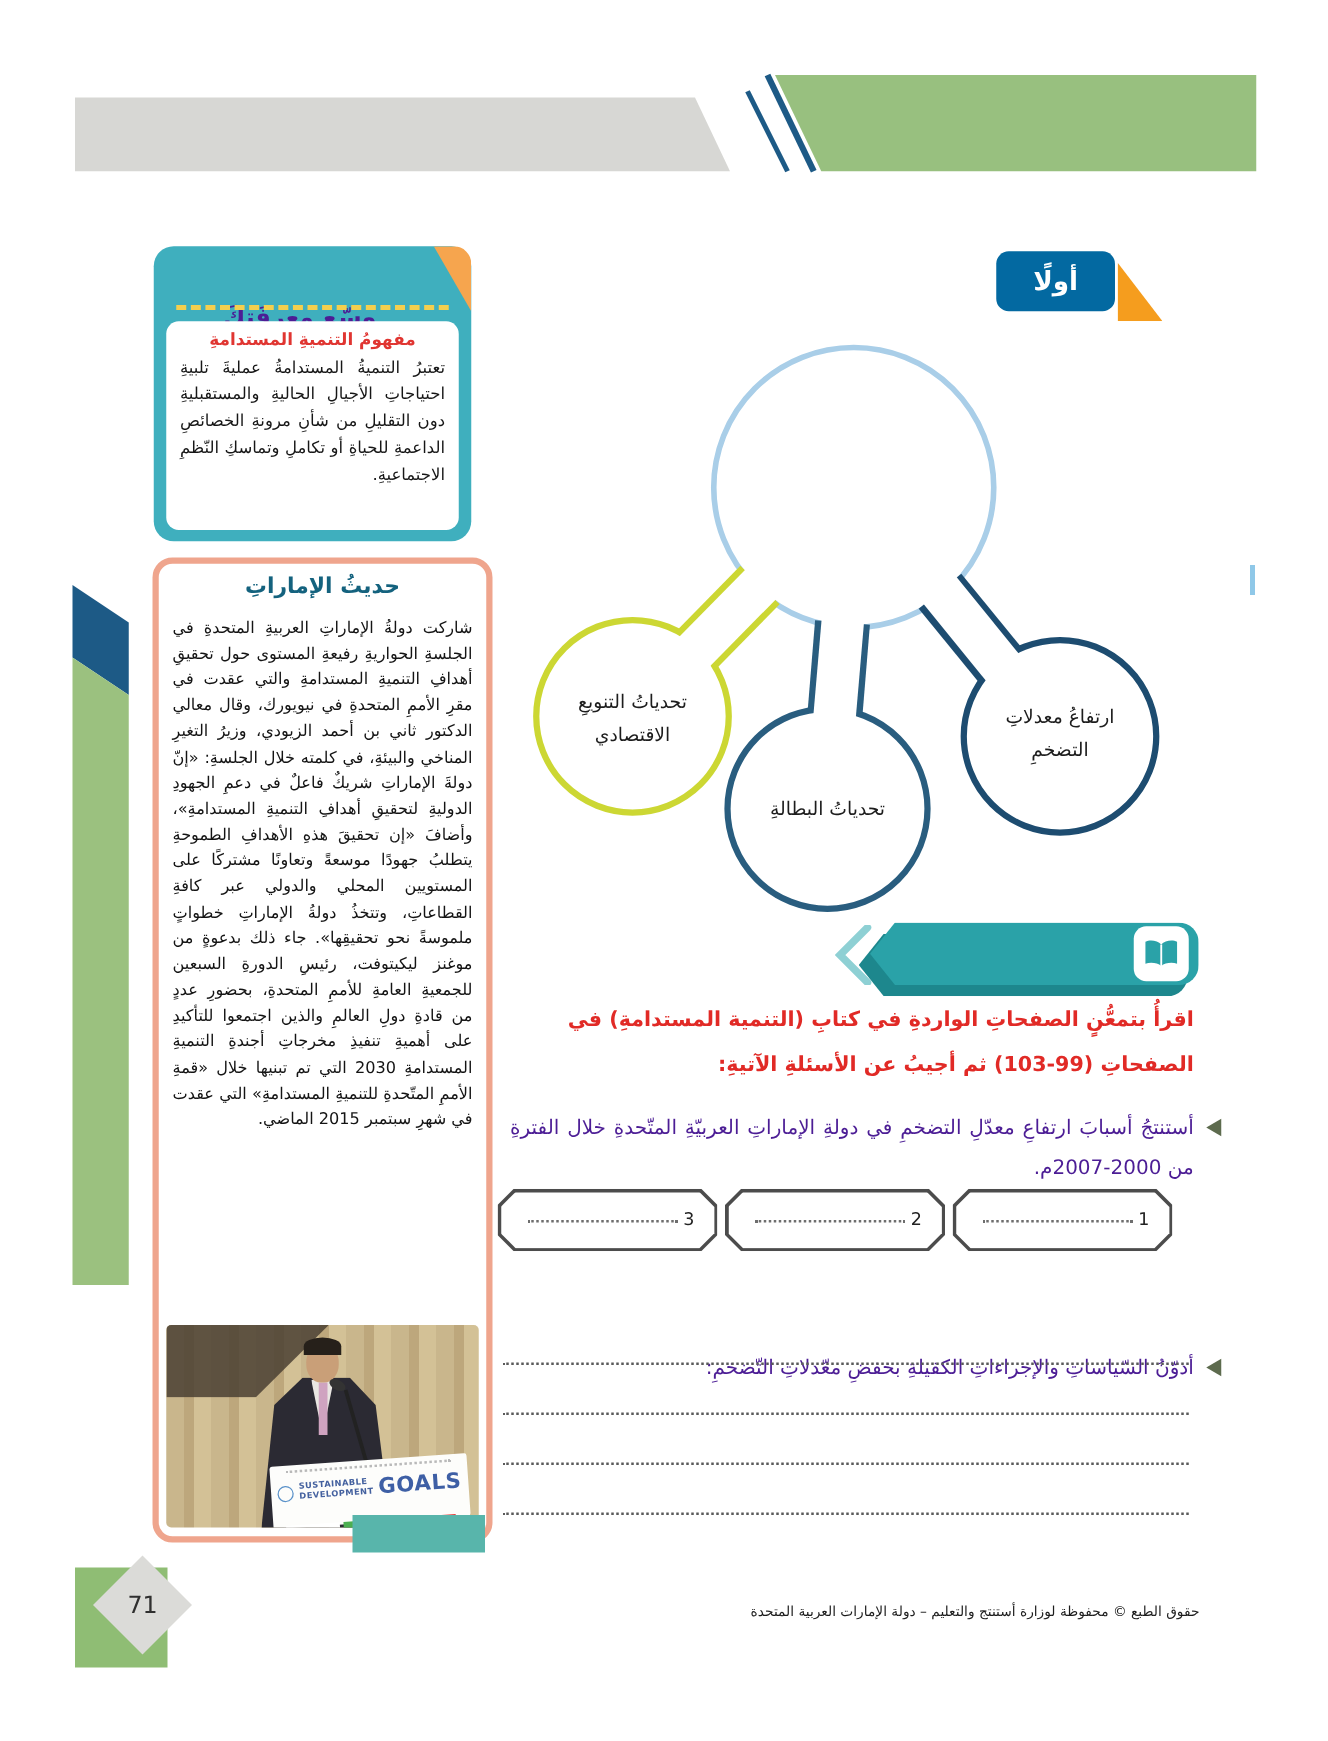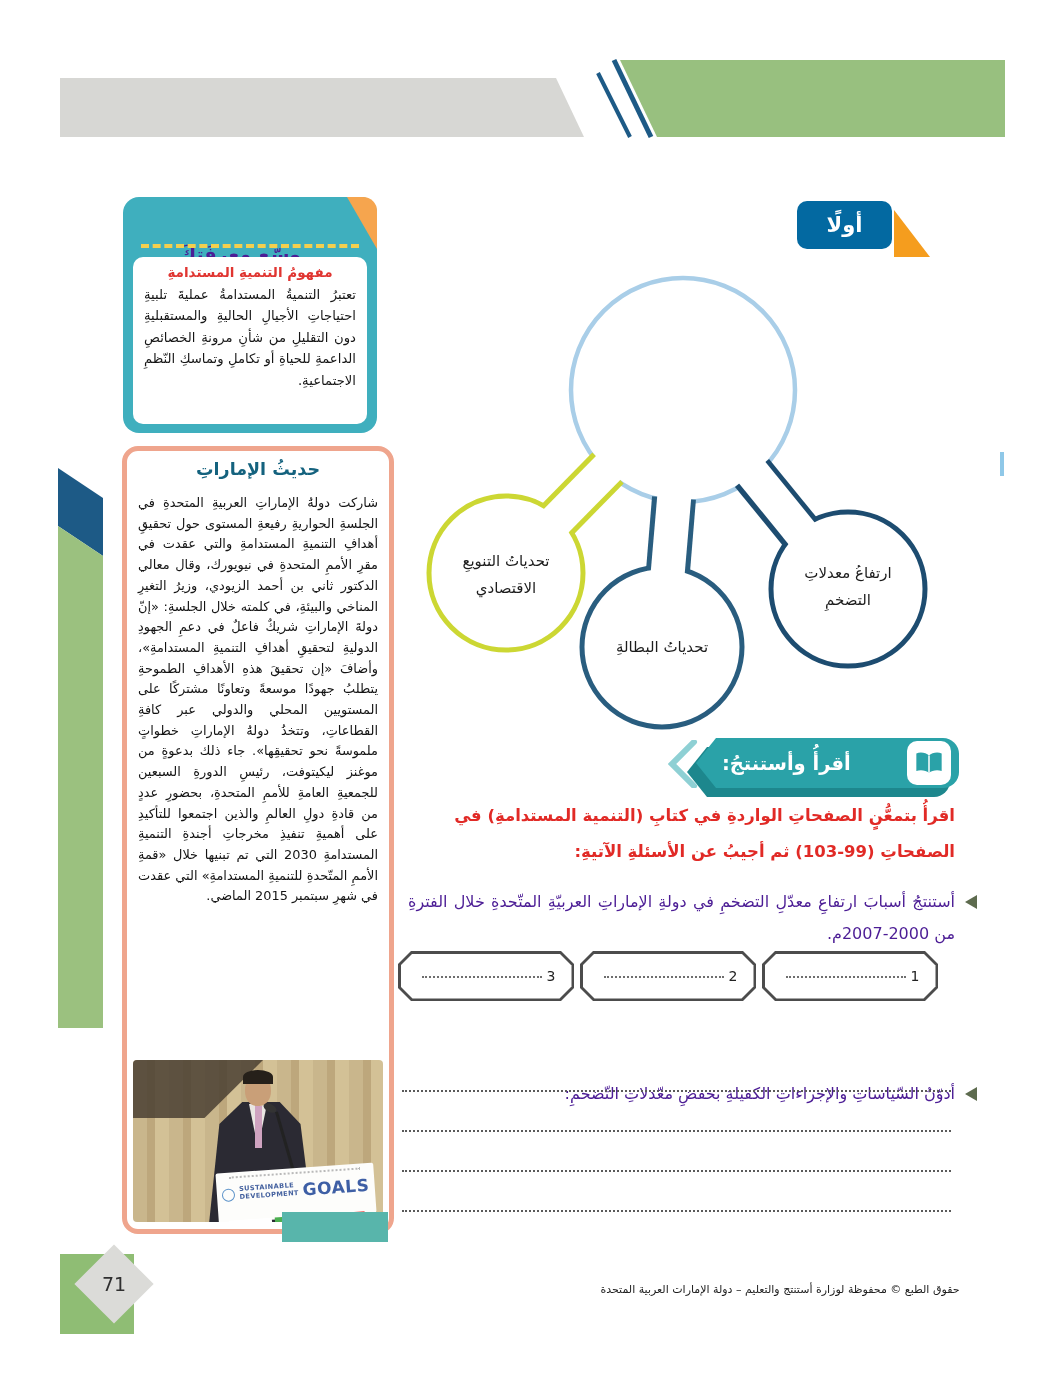--- a/index.html
+++ b/index.html
@@ -204,21 +204,20 @@
   </svg>
   <div class="abs bubble-label" style="left:436px;top:548px;width:140px;font-size:15px;line-height:1.8;">تحدياتُ التنويعِ الاقتصادي</div>
   <div class="abs bubble-label" style="left:592px;top:634px;width:140px;font-size:15px;line-height:1.8;">تحدياتُ البطالةِ</div>
   <div class="abs bubble-label" style="left:783px;top:560px;width:130px;font-size:15px;line-height:1.8;">ارتفاعُ معدلاتِ التضخمِ</div>
 
   <div class="abs banner-shadow"></div>
   <svg class="abs banner-chevron" viewBox="0 0 30 48">
     <polyline points="26,2 4,24 26,46" fill="none" stroke="#8ed0d4" stroke-width="6" stroke-linecap="round"></polyline>
   </svg>
   <div class="abs banner">
-    <div class="banner-text">أقرأُ وأستنتجُ:</div>
     <div class="book-chip">
       <svg width="30" height="26" viewBox="0 0 32 26">
         <path d="M16 5 C13 1.8 6.5 0.8 2.5 2.8 L2.5 21.5 C6.5 19.8 13 20.6 16 23.4 C19 20.6 25.5 19.8 29.5 21.5 L29.5 2.8 C25.5 0.8 19 1.8 16 5 Z" fill="#2aa2a8"></path>
         <line x1="16" y1="5" x2="16" y2="23.4" stroke="#ffffff" stroke-width="1.6"></line>
       </svg>
     </div>
   </div>
 
   <div class="abs instruction">اقرأُ بتمعُّنٍ الصفحاتِ الواردةِ في كتابِ (التنمية المستدامةِ) في الصفحاتِ (99-103) ثم أجيبُ عن الأسئلةِ الآتيةِ:</div>
 

